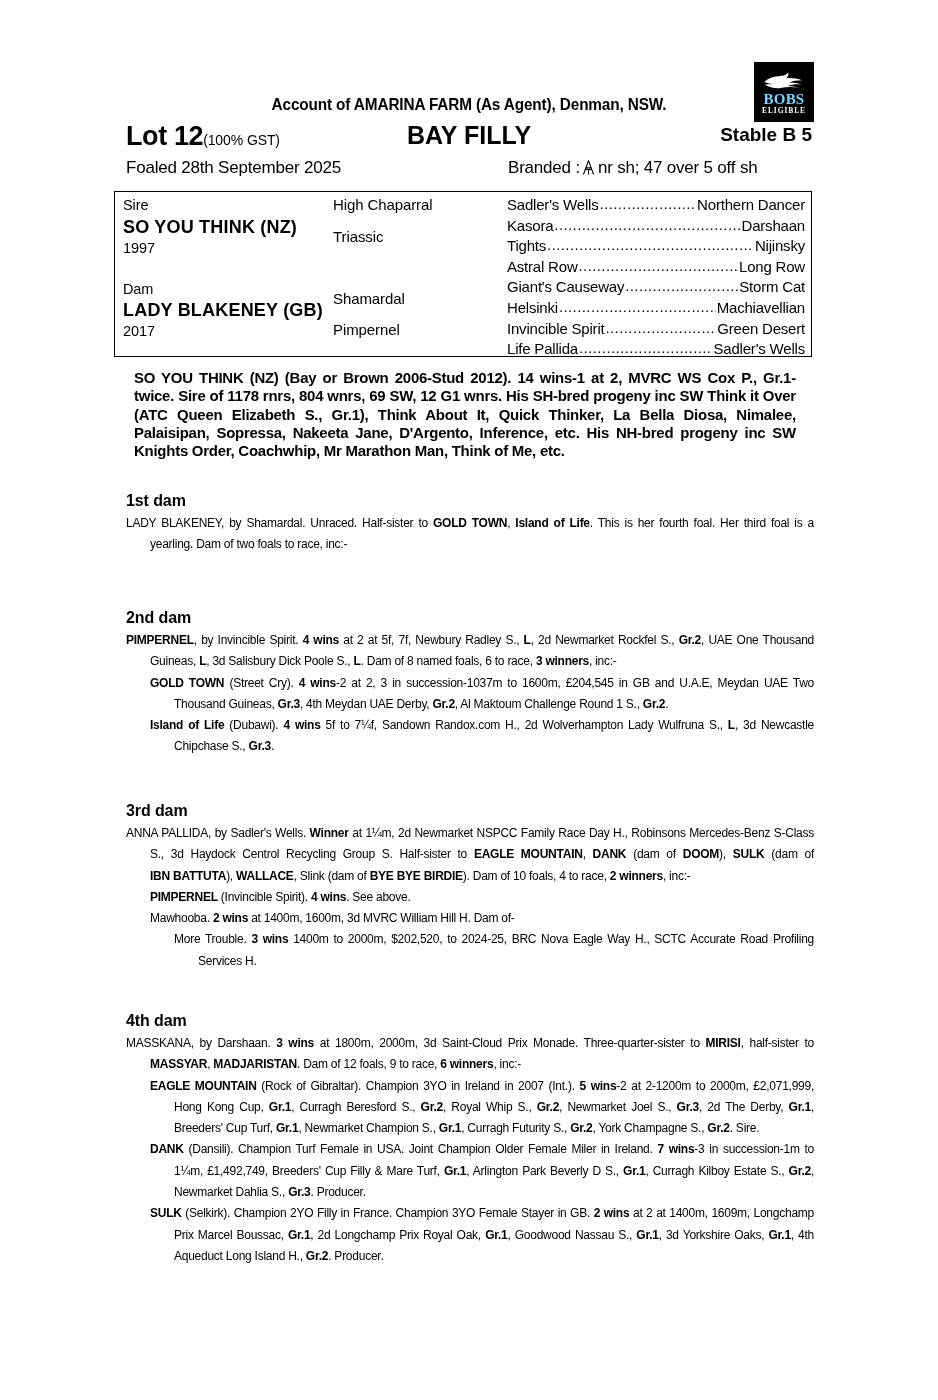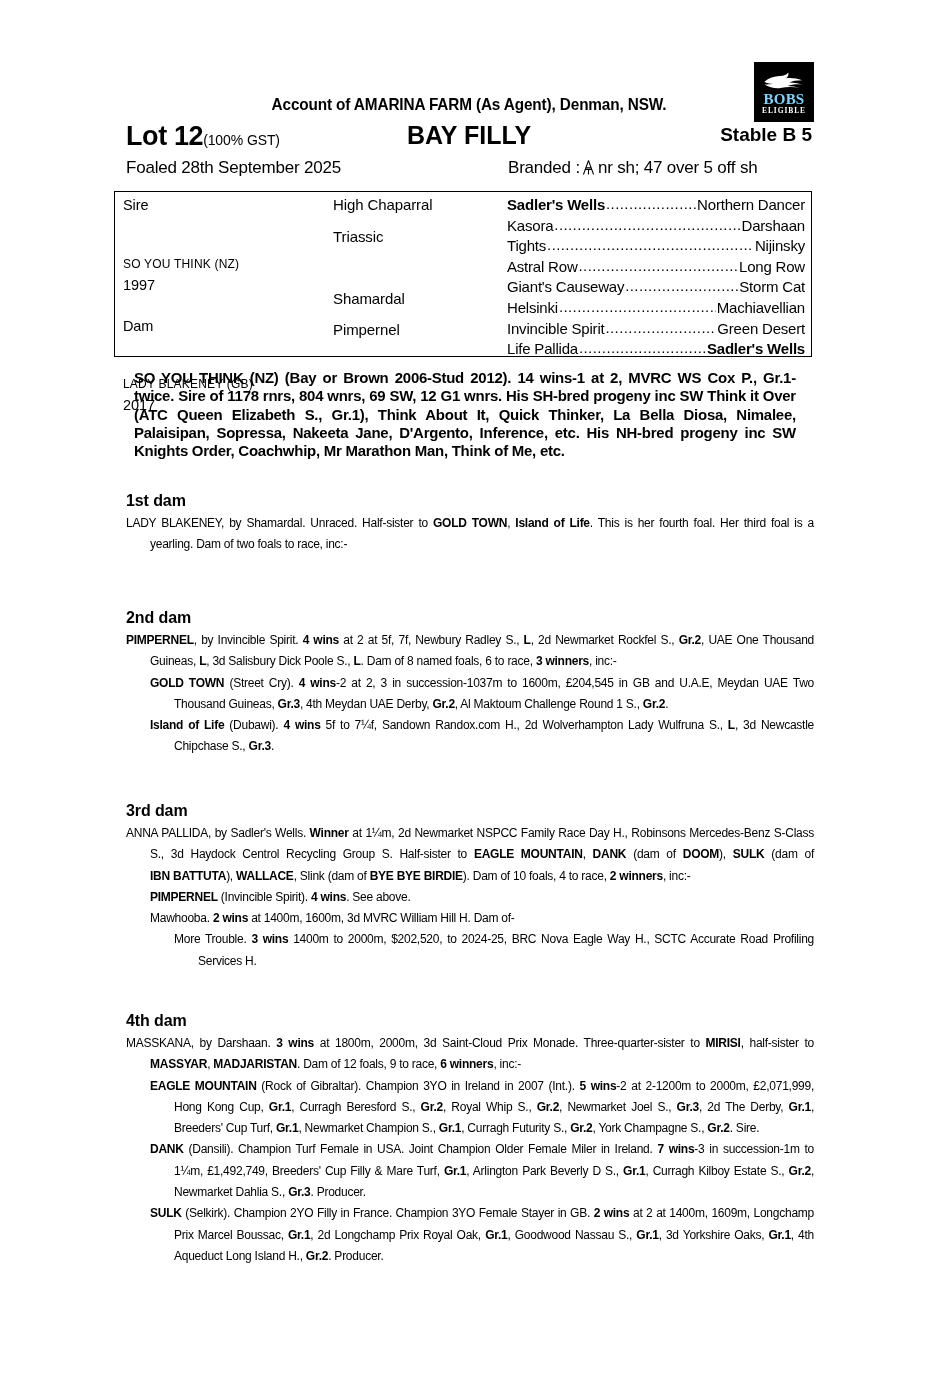--- a/index.html
+++ b/index.html
@@ -51,37 +51,37 @@
 
   
   .ped{
     position:absolute;left:114px;top:191px;width:698px;height:166px;
     border:1.4px solid #000;box-sizing:border-box;
   }
   .ped-left{position:absolute;left:8px;top:3px;width:230px;}
   .ped-mid{position:absolute;left:218px;top:3px;width:180px;}
   .ped-right{position:absolute;left:392px;top:3px;right:6px;}
   .pl{font-size:14.5px;line-height:20.6px;letter-spacing:-0.1px;white-space:nowrap;}
-  .pl.big{font-size:12px;font-weight:normal;line-height:22px;letter-spacing:0.2px;margin-top:37px;}
+  .pl.big{font-size:18px;font-weight:bold;line-height:22px;letter-spacing:0.2px;}
   .pl.blank{visibility:hidden;}
   .pm{font-size:15px;line-height:20.6px;letter-spacing:-0.1px;white-space:nowrap;}
   .pm.sp{line-height:41.2px;}
 
   .gp{
     display:flex;align-items:baseline;font-size:15px;line-height:20.6px;
     letter-spacing:-0.2px;white-space:nowrap;overflow:hidden;
   }
   .gp .a{flex:0 0 auto;}
   .gp .dots{
     flex:1 1 auto;min-width:6px;overflow:hidden;margin:0 1px;
     font-size:15px;letter-spacing:0.4px;white-space:nowrap;
     position:relative;top:-1px;
   }
   .gp .b{flex:0 0 auto;}
-  .gp .bold{font-weight:bold;}
+  .gp .bold{font-weight:normal;}
 
   
   .sire-blurb{
     position:absolute;left:134px;top:369px;width:672px;
     font-weight:bold;font-size:15.2px;line-height:18.3px;
     text-align:justify;letter-spacing:-0.25px;
     transform:scaleX(0.985);transform-origin:left top;
   }
 
   

